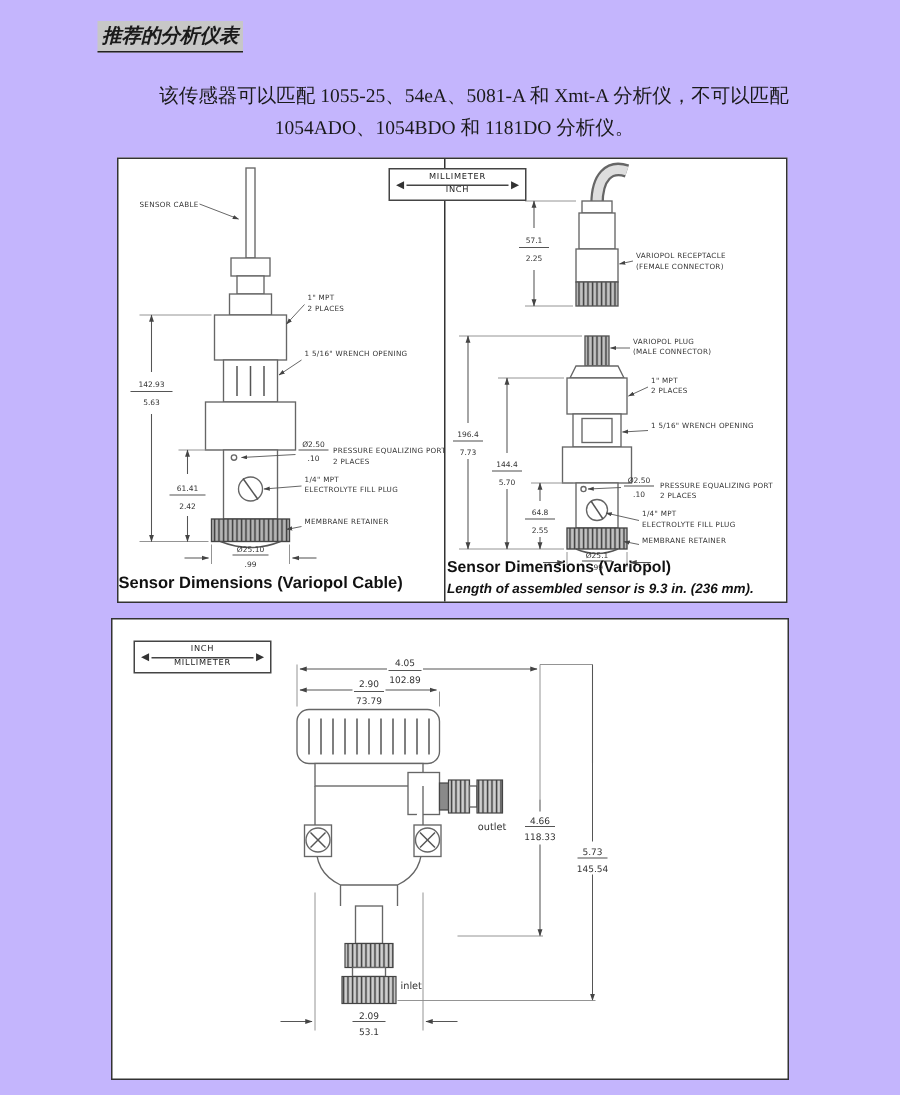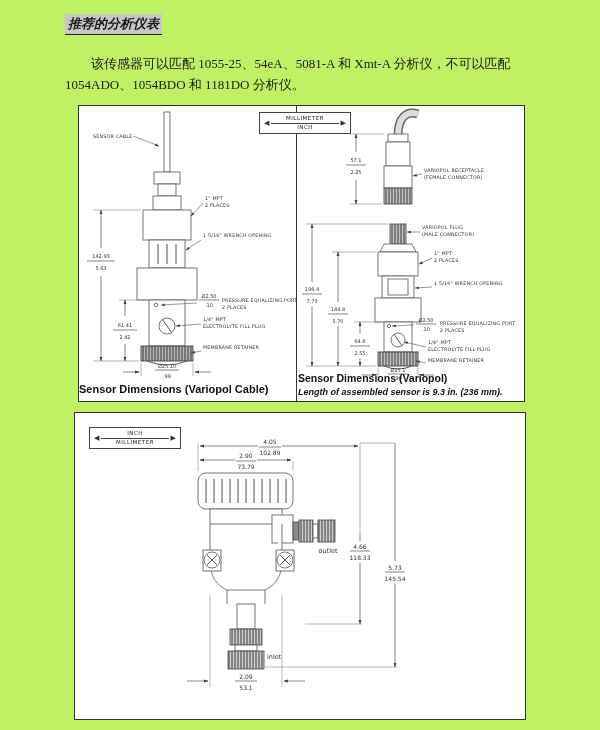--- a/index.html
+++ b/index.html
@@ -1,22 +1,22 @@
 <!DOCTYPE html>
 <html><head>
 <meta charset="utf-8">
 <style>
   html,body{margin:0;padding:0;background:#fff;}
-  #page{position:relative;width:600px;height:730px;background:#bef264;overflow:hidden;
+  #page{position:relative;width:600px;height:730px;background:#c4b5fd;overflow:hidden;
         font-family:"Liberation Serif",serif;color:#1a1a1a;}
   .doc-title{position:absolute;left:65px;top:14px;display:inline-block;
         background:#c7c7c7;border-bottom:1.5px solid #222;
         font:italic bold 13px "Liberation Serif",serif;padding:1px 3px;}
   .doc-para{position:absolute;left:65px;top:40px;width:476px;
-        font:13px/1.65 "Liberation Serif",serif;text-indent:2em;}
+        font:13px/1.65 "Liberation Serif",serif;text-indent:2em;text-align:center;}
   .figbox{position:absolute;border:1.5px solid #333;background:#fff;}
   #fig1{left:78px;top:105px;width:445px;height:295px;}
   #fig1 .divider{position:absolute;left:217px;top:0;width:0;height:100%;border-left:1.5px solid #333;}
   #fig2{left:74px;top:412px;width:450px;height:306px;}
   .legend{position:absolute;border:1.5px solid #444;background:#fff;display:flex;
         align-items:center;padding:2px 4px;gap:2px;z-index:5;
         font-family:"DejaVu Sans",sans-serif;}
   .leg-arrow{font-size:7px;color:#333;line-height:1;}
   .leg-center{flex:1;display:flex;flex-direction:column;align-items:center;}
   .leg-center div{font-size:5.5px;letter-spacing:.5px;color:#222;line-height:1.4;}

